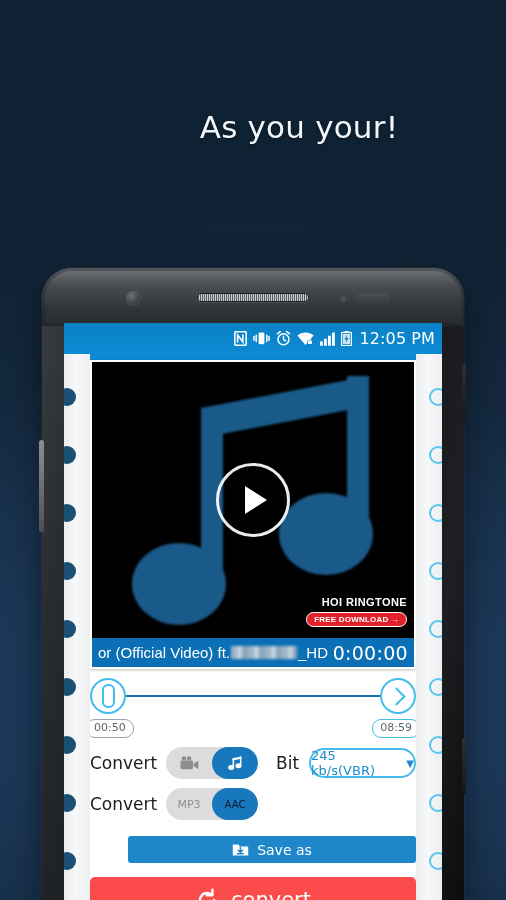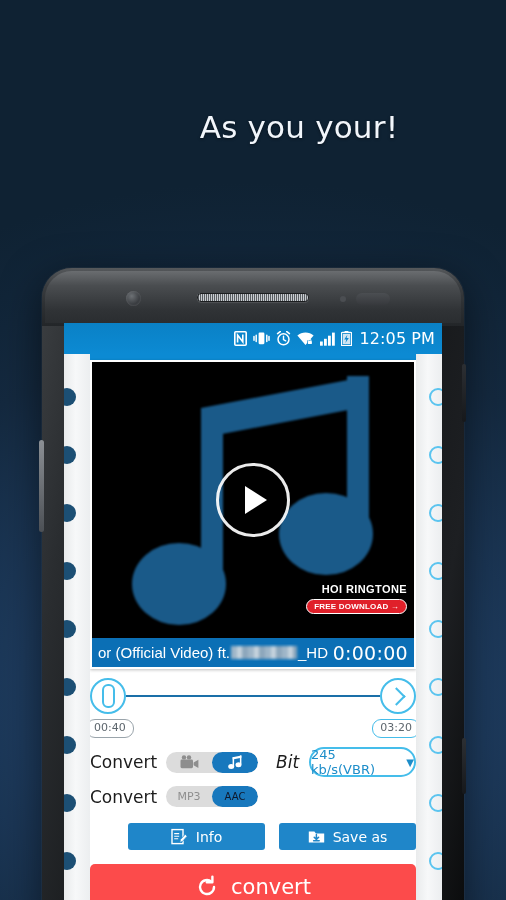--- a/index.html
+++ b/index.html
@@ -142,21 +142,21 @@
     border:3px solid rgba(255,255,255,.92);
     display:flex;align-items:center;justify-content:center;
   }
   .playbtn .tri{
     width:0;height:0;margin-left:6px;
     border-left:22px solid #ffffff;
     border-top:14px solid transparent;
     border-bottom:14px solid transparent;
   }
   .wmark{
-    position:absolute;right:7px;bottom:24px;text-align:right;
+    position:absolute;right:7px;bottom:11px;text-align:right;
   }
   .wmark .wm1{
     color:#fff;font-size:11px;font-weight:bold;letter-spacing:.4px;
     text-shadow:0 1px 2px rgba(0,0,0,.8);
   }
   .wmark .wm2{
     display:inline-block;margin-top:2px;background:#e0202a;color:#fff;
     font-size:8px;font-weight:bold;letter-spacing:.2px;
     padding:2px 7px;border-radius:9px;border:1px solid #fff;
   }
@@ -209,34 +209,33 @@
   }
   .tbadge.left{left:-4px;}
   .tbadge.right{right:-4px;border-color:#45bdea;color:#5d666d;}
 
   .row{display:flex;align-items:center;margin-top:9px;}
   .rowlabel{
     font-size:17px;color:#1c1c1c;width:76px;
     font-family:"DejaVu Sans",sans-serif;
   }
   .seg{
-    display:flex;align-items:center;width:92px;height:21px;border-radius:17px;
+    display:flex;align-items:center;width:92px;height:32px;border-radius:17px;
     background:#dcdcdc;overflow:hidden;
   }
   .seg .opt{
     flex:1;height:100%;display:flex;align-items:center;justify-content:center;
     font-size:11px;color:#8e8e8e;font-family:"DejaVu Sans",sans-serif;
   }
   .seg .opt.on{
     background:#1878bd;color:#0f172a;border-radius:17px;font-size:10px;
   }
   .bitlabel{
     font-size:17px;color:#1c1c1c;margin-left:18px;margin-right:10px;
     font-family:"DejaVu Sans",sans-serif;
-    font-style:italic;
   }
   .bitsel{
     flex:1;height:30px;border:2px solid #45bdea;border-radius:16px;background:#fff;
     display:flex;align-items:center;justify-content:center;gap:4px;
     color:#1d8dc9;font-size:13px;box-sizing:border-box;
     font-family:"DejaVu Sans",sans-serif;
   }
   .bitsel .caret{font-size:10px;}
 
   .btnrow{display:flex;gap:14px;margin-top:16px;padding-left:38px;}
@@ -381,22 +380,22 @@
         <div class="controls">
 
           <div class="trim">
             <div class="trim-line"></div>
             <div class="handle left">
               <div class="cap"></div>
             </div>
             <div class="handle right">
               <div class="chev"></div>
             </div>
-            <div class="tbadge left">00:40</div>
-            <div class="tbadge right">03:20</div>
+            <div class="tbadge left">00:50</div>
+            <div class="tbadge right">08:59</div>
           </div>
 
           <div class="row">
             <div class="rowlabel">Convert</div>
             <div class="seg">
               <div class="opt">
                 <svg width="19" height="14" viewBox="0 0 19 14">
                   <circle cx="4" cy="2.4" r="2.2" fill="#8e8e8e"></circle>
                     <circle cx="9" cy="2.4" r="2.2" fill="#8e8e8e"></circle>
                   <rect x="0.5" y="4.6" width="12.5" height="8.6" rx="1.4" fill="#8e8e8e"></rect>
@@ -425,28 +424,20 @@
           <div class="row">
             <div class="rowlabel">Convert</div>
             <div class="seg">
               <div class="opt">MP3</div>
               <div class="opt on">AAC</div>
             </div>
           </div>
 
           <div class="btnrow">
             <div class="abtn">
-              <svg width="17" height="17" viewBox="0 0 17 17">
-                <rect x="1" y="1.6" width="11" height="14" fill="none" stroke="#fff" stroke-width="1.4"></rect>
-                <path d="M3.2 5.6h5M3.2 8.2h5M3.2 10.8h4" stroke="#fff" stroke-width="1.1"></path>
-                <path d="M9.4 11.6 14.2 6.3l2 1.9-4.8 5.3-2.6 0.9z" fill="#fff" stroke="#1f86c9" stroke-width="0.8"></path>
-              </svg>
-              <span>Info</span>
-            </div>
-            <div class="abtn">
               <svg width="17" height="16" viewBox="0 0 17 16">
                 <path d="M0.8 2.6h5.6l1.5 1.9h8.3v9.1H0.8z" fill="#fff"></path>
                 <path d="M8.4 5.6v4.2M6.2 8.2l2.2 2.2 2.2-2.2M5.6 11.8h5.6" stroke="#1f86c9" stroke-width="1.5" fill="none" stroke-linecap="round" stroke-linejoin="round"></path>
               </svg>
               <span>Save as</span>
             </div>
           </div>
 
           <div class="convertbtn">
             <svg width="24" height="24" viewBox="0 0 24 24">

